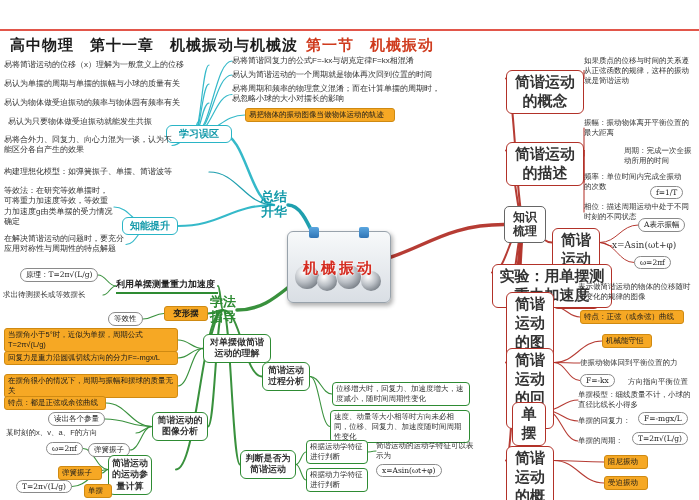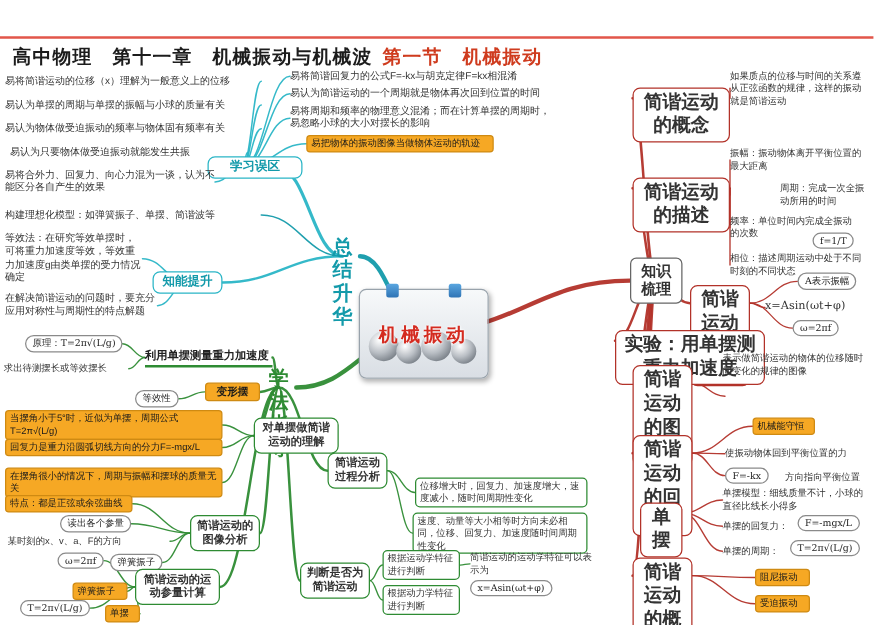--- a/index.html
+++ b/index.html
@@ -13,21 +13,21 @@
 
   .leaf { position:absolute; font-size:8px; color:#333; line-height:1.3; }
   .leaf.sm { font-size:7.5px; }
   .obox { position:absolute; background:#f6a824; border:1px solid #cf8a12; border-radius:3px; padding:1px 3px; font-size:7.5px; color:#1a1a1a; line-height:1.3; }
   .bubble { position:absolute; border:1px solid #8a8a8a; border-radius:9px; background:#fff; padding:1px 5px; font-size:7.5px; color:#222; font-family:"DejaVu Serif", serif; white-space:nowrap; text-align:center; }
   .cnode { position:absolute; border:1.3px solid #2ab5c6; border-radius:6px; color:#139aaa; font-weight:bold; font-size:10px; text-align:center; padding:2px 4px; background:#fff; line-height:1.2; }
   .rnode { position:absolute; border:1.3px solid #b23229; border-radius:6px; color:#333; font-weight:bold; font-size:15px; text-align:center; padding:2px 3px; background:#fff; line-height:1.25; }
   .gnode { position:absolute; border:1.3px solid #2e8b33; border-radius:6px; color:#333; font-weight:bold; font-size:9px; text-align:center; padding:2px 3px; background:#fff; line-height:1.25; }
   .gbox  { position:absolute; border:1px solid #2e8b33; border-radius:4px; padding:1px 3px; font-size:7.5px; color:#333; background:#fff; line-height:1.3; }
   .khub { position:absolute; border:1.6px solid #666; border-radius:5px; font-weight:bold; font-size:12px; color:#333; text-align:center; padding:3px 4px; background:#fff; line-height:1.2; }
-  .hubtext { position:absolute; font-weight:bold; font-size:16px; line-height:1.15; text-align:center; }
+  .hubtext { position:absolute; font-weight:bold; font-size:13px; line-height:1.15; text-align:center; }
   .hubtext.teal { color:#139aaa; }
   .hubtext.green { color:#2e8b33; }
   .gline { position:absolute; font-size:9px; font-weight:bold; color:#222; border-bottom:2px solid #2e8b33; padding-bottom:1px; white-space:nowrap; }
 
   
   .centercard { position:absolute; left:287px; top:227px; width:104px; height:76px; }
   .cal { position:absolute; left:0; top:4px; width:104px; height:72px; background:linear-gradient(#f7f9fa,#d9dee4); border:1px solid #98a2ab; border-radius:6px; box-shadow:1.5px 2.5px 4px rgba(0,0,0,.3); }
   .clip { position:absolute; top:0; width:10px; height:11px; background:linear-gradient(#5aa6e0,#2f74b5); border-radius:2px; }
   .clip.c1 { left:22px; } .clip.c2 { left:72px; }
   .ball { position:absolute; border-radius:50%; background:radial-gradient(circle at 35% 30%, #ffffff, #b9bec4 45%, #6d747c 85%); }
@@ -121,21 +121,21 @@
     <div class="clip c2"></div>
     <div class="ball" style="left:8px;top:38px;width:24px;height:24px;"></div>
     <div class="ball" style="left:30px;top:44px;width:20px;height:20px;"></div>
     <div class="ball" style="left:50px;top:38px;width:24px;height:24px;"></div>
     <div class="ball" style="left:74px;top:44px;width:20px;height:20px;"></div>
     <div class="centerlabel">机械振动</div>
   </div>
 
   <div class="hubtext teal" style="left:260px;top:190px;width:28px;">总结升华</div>
   <div class="hubtext green" style="left:209px;top:295px;width:28px;">学法指导</div>
-  <div class="cnode" style="left:166px;top:125px;width:76px;">学习误区</div>
+  <div class="cnode" style="left:166px;top:125px;width:66px;">学习误区</div>
   <div class="cnode" style="left:122px;top:217px;width:56px;">知能提升</div>
   <div class="khub" style="left:504px;top:206px;width:42px;">知识梳理</div>
 
   <div class="leaf" style="left:4px;top:60px;width:205px;">易将简谐运动的位移（x）理解为一般意义上的位移</div>
   <div class="leaf" style="left:4px;top:79px;width:205px;">易认为单摆的周期与单摆的振幅与小球的质量有关</div>
   <div class="leaf" style="left:4px;top:98px;width:205px;">易认为物体做受迫振动的频率与物体固有频率有关</div>
   <div class="leaf" style="left:8px;top:117px;width:190px;">易认为只要物体做受迫振动就能发生共振</div>
   <div class="leaf" style="left:4px;top:135px;width:168px;">易将合外力、回复力、向心力混为一谈，认为不能区分各自产生的效果</div>
   <div class="leaf" style="left:232px;top:56px;width:222px;">易将简谐回复力的公式F=-kx与胡克定律F=kx相混淆</div>
   <div class="leaf" style="left:232px;top:70px;width:228px;">易认为简谐运动的一个周期就是物体再次回到位置的时间</div>
@@ -158,20 +158,21 @@
 
   <div class="rnode" style="left:552px;top:228px;width:48px;">简谐运动的表达式</div>
   <div class="leaf" style="left:612px;top:240px;width:84px;font-family:'DejaVu Serif',serif;font-size:9px;">x=Asin(ωt+φ)</div>
   <div class="bubble" style="left:638px;top:218px;">A表示振幅</div>
   <div class="bubble" style="left:634px;top:256px;">ω=2πf</div>
 
   <div class="rnode" style="left:492px;top:264px;width:120px;">实验：用单摆测重力加速度</div>
 
   <div class="rnode" style="left:506px;top:292px;width:48px;">简谐运动的图像</div>
   <div class="leaf sm" style="left:578px;top:282px;width:118px;">表示做简谐运动的物体的位移随时间变化的规律的图像</div>
+  <div class="obox" style="left:580px;top:310px;width:104px;">特点：正弦（或余弦）曲线</div>
 
   <div class="rnode" style="left:506px;top:348px;width:48px;">简谐运动的回复力</div>
   <div class="obox" style="left:602px;top:334px;width:50px;">机械能守恒</div>
   <div class="leaf sm" style="left:580px;top:358px;width:112px;">使振动物体回到平衡位置的力</div>
   <div class="bubble" style="left:580px;top:374px;">F=-kx</div>
   <div class="leaf sm" style="left:628px;top:377px;width:66px;">方向指向平衡位置</div>
 
   <div class="rnode" style="left:512px;top:402px;width:34px;">单摆</div>
   <div class="leaf sm" style="left:578px;top:390px;width:118px;">单摆模型：细线质量不计，小球的直径比线长小得多</div>
   <div class="leaf sm" style="left:578px;top:416px;width:58px;">单摆的回复力：</div>
@@ -204,19 +205,19 @@
   <div class="bubble" style="left:48px;top:412px;">读出各个参量</div>
   <div class="leaf sm" style="left:6px;top:428px;width:130px;">某时刻的x、v、a、F的方向</div>
   <div class="bubble" style="left:88px;top:443px;">弹簧振子</div>
 
   <div class="gnode" style="left:240px;top:450px;width:56px;">判断是否为简谐运动</div>
   <div class="gbox" style="left:306px;top:440px;width:62px;">根据运动学特征进行判断</div>
   <div class="gbox" style="left:306px;top:468px;width:62px;">根据动力学特征进行判断</div>
   <div class="leaf sm" style="left:376px;top:441px;width:104px;">简谐运动的运动学特征可以表示为</div>
   <div class="bubble" style="left:376px;top:464px;">x=Asin(ωt+φ)</div>
 
-  <div class="gnode" style="left:108px;top:455px;width:68px;">简谐运动的运动参量计算</div>
+  <div class="gnode" style="left:108px;top:455px;width:44px;">简谐运动的运动参量计算</div>
   <div class="bubble" style="left:46px;top:442px;">ω=2πf</div>
   <div class="obox" style="left:58px;top:466px;width:44px;">弹簧振子</div>
   <div class="bubble" style="left:16px;top:480px;">T=2π√(L/g)</div>
   <div class="obox" style="left:84px;top:484px;width:28px;">单摆</div>
 
 </div>
 
 </body></html>

